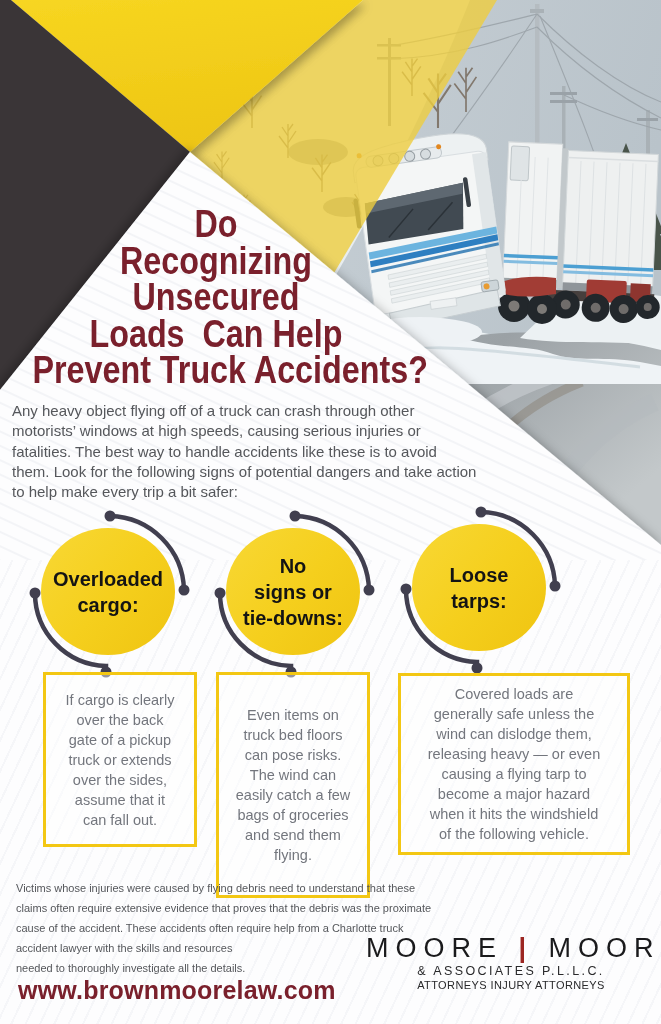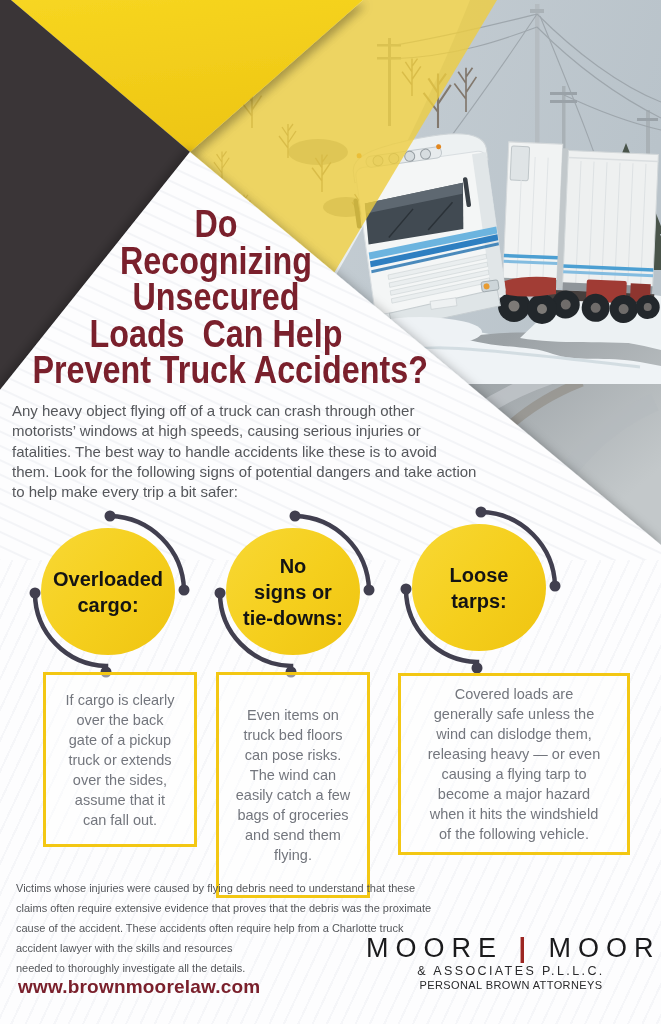--- a/index.html
+++ b/index.html
@@ -46,21 +46,21 @@
   }
   .b1 { left:43px;  top:672px; width:154px; height:175px; }
   .b2 { left:216px; top:672px; width:154px; height:226px; }
   .b3 { left:398px; top:673px; width:232px; height:182px; }
   .outro {
     position:absolute; left:16px; top:878px; z-index:2;
     color:#55575b; font-size:11px; line-height:20px; white-space:pre;
   }
   .website {
     position:absolute; left:18px; top:976px; z-index:2;
-    color:#7a202c; font-size:19px; font-weight:bold; letter-spacing:0.2px;
+    color:#7a202c; font-size:25px; font-weight:bold; letter-spacing:0.2px;
     text-decoration:none; cursor:pointer;
   }
   .logo { position:absolute; left:366px; top:933px; width:290px; z-index:2; text-align:center; }
   .logo-name {
     color:#1a1a1c; font-size:27px; line-height:30px; letter-spacing:7px;
     font-weight:normal; white-space:nowrap;
   }
   .logo-name .pipe { color:#9c2622; font-weight:bold; padding:0 1px; }
   .logo-sub  { color:#29292b; font-size:12.5px; line-height:15px; letter-spacing:2.4px; margin-top:1px; white-space:nowrap; }
   .logo-tag  { color:#29292b; font-size:11px;  line-height:13px; letter-spacing:0.4px; white-space:nowrap; }
@@ -318,18 +318,18 @@
 
   <p class="outro">Victims whose injuries were caused by flying debris need to understand that these
 claims often require extensive evidence that proves that the debris was the proximate
 cause of the accident. These accidents often require help from a Charlotte truck
 accident lawyer with the skills and resources
 needed to thoroughly investigate all the details.</p>
 
   <div class="logo">
     <div class="logo-name"><span>MOORE</span> <span class="pipe">|</span> <span>MOORE</span></div>
     <div class="logo-sub">&amp; ASSOCIATES P.L.L.C.</div>
-    <div class="logo-tag">PERSONAL BROWN ATTORNEYS</div>
+    <div class="logo-tag">ATTORNEYS INJURY ATTORNEYS</div>
   </div>
 
   <a class="website">www.brownmoorelaw.com</a>
 
 </div>
 
 </body></html>

